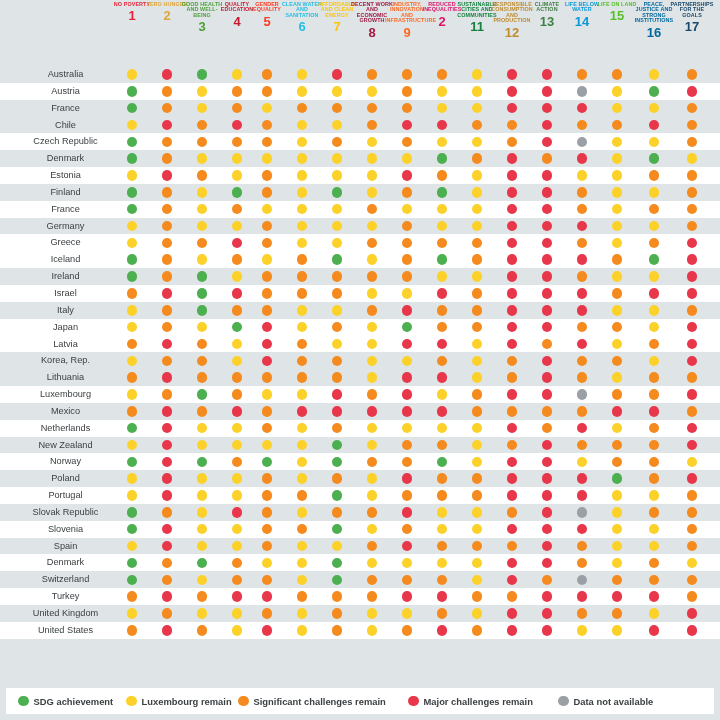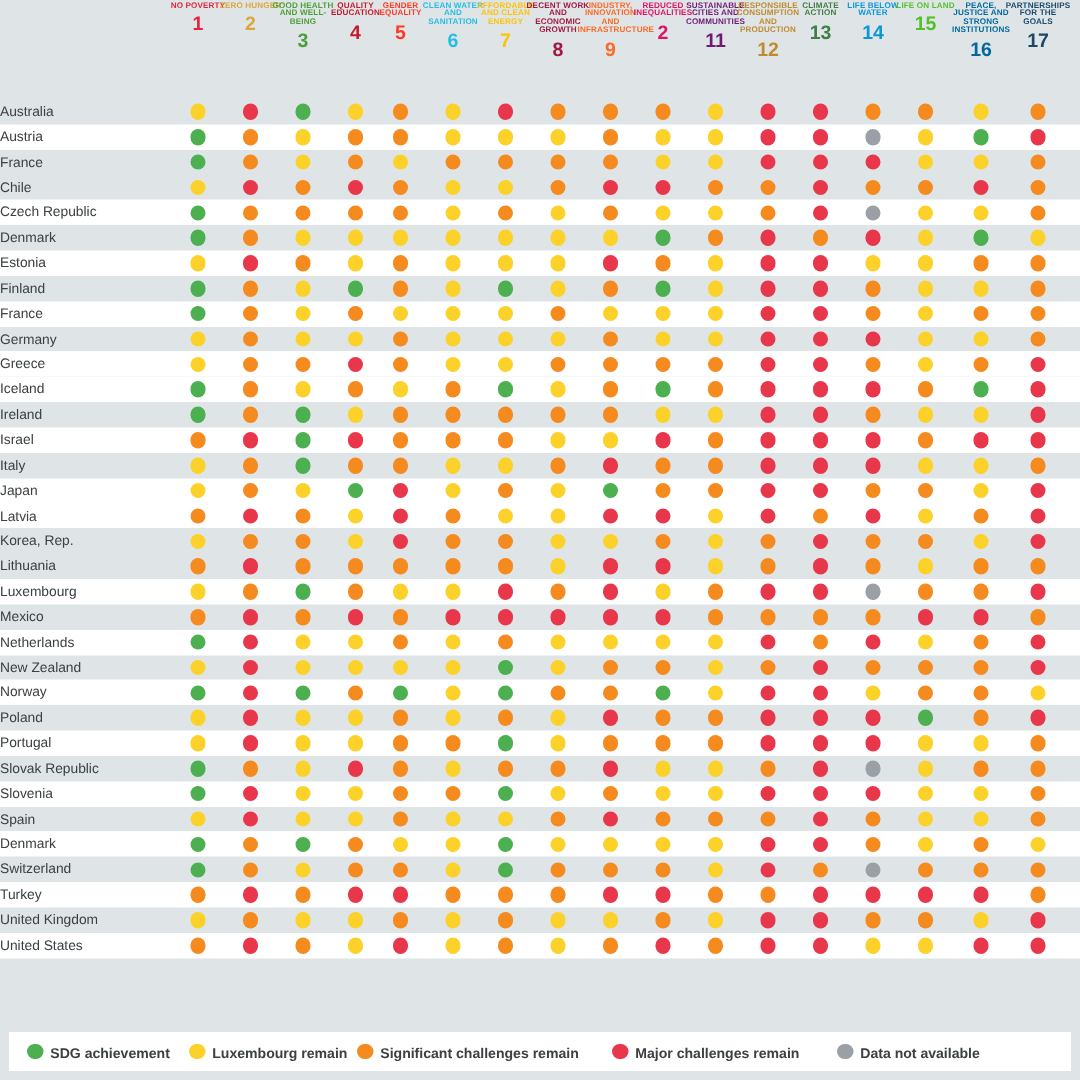--- a/index.html
+++ b/index.html
@@ -53,26 +53,26 @@
     width: 720px;
   }
   .row {
     position: relative;
     height: 16.85px;
     width: 720px;
   }
   .row.alt { background: #ffffff; }
   .row-label {
     position: absolute;
-    left: 0;
+    left: 12px;
     top: 0;
     width: 112px;
     height: 16.85px;
     line-height: 16.85px;
-    text-align: left;
+    text-align: center;
     font-size: 9.2px;
     color: #3c4043;
     padding-right: 5px;
     white-space: nowrap;
     overflow: hidden;
   }
   .dot {
     position: absolute;
     width: 10.5px;
     height: 10.5px;
@@ -150,21 +150,21 @@
         <span class="goal-num">8</span>
       </div>
       <div class="goal-head" style="left: 407px; color: rgb(253, 105, 37);">
         <span class="goal-title">INDUSTRY, INNOVATION AND INFRASTRUCTURE</span>
         <span class="goal-num">9</span>
       </div>
       <div class="goal-head" style="left: 442px; color: rgb(221, 19, 103);">
         <span class="goal-title">REDUCED INEQUALITIES</span>
         <span class="goal-num">2</span>
       </div>
-      <div class="goal-head" style="left: 477px; color: #701a75;">
+      <div class="goal-head" style="left: 477px; color: #15803d;">
         <span class="goal-title">SUSTAINABLE CITIES AND COMMUNITIES</span>
         <span class="goal-num">11</span>
       </div>
       <div class="goal-head" style="left: 512px; color: rgb(191, 139, 46);">
         <span class="goal-title">RESPONSIBLE CONSUMPTION AND PRODUCTION</span>
         <span class="goal-num">12</span>
       </div>
       <div class="goal-head" style="left: 547px; color: rgb(63, 126, 68);">
         <span class="goal-title">CLIMATE ACTION</span>
         <span class="goal-num">13</span>

